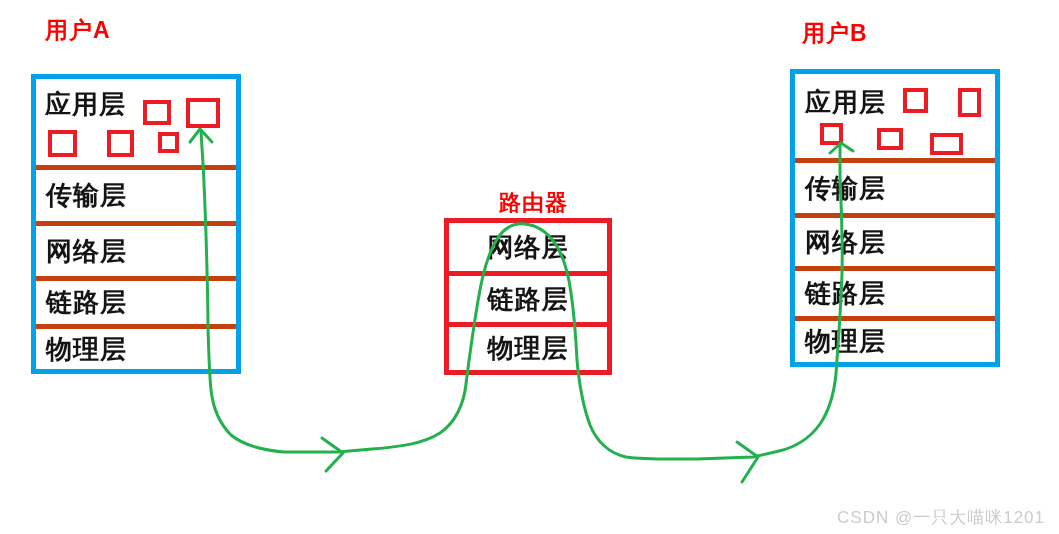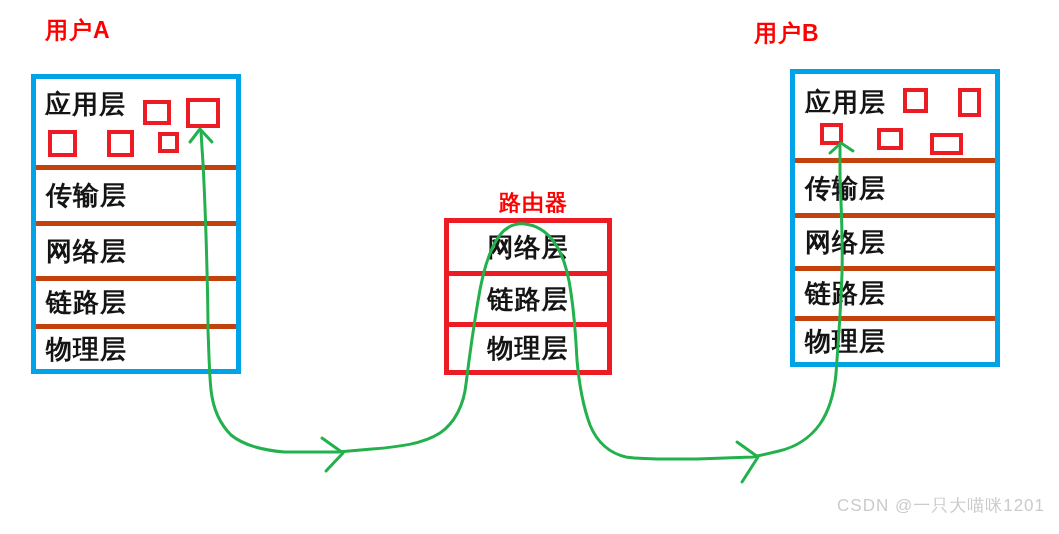--- a/index.html
+++ b/index.html
@@ -19,21 +19,21 @@
   .stack-title {
     position: absolute;
     font-weight: bold;
     font-size: 23px;
     color: #FF0000;
     letter-spacing: 1px;
     white-space: nowrap;
   }
   .title-a { left: 45px;  top: 15px; }
   .title-r { left: 479px; top: 188px; font-size: 22px; margin-left: 20px; }
-  .title-b { left: 754px; top: 18px; }
+  .title-b { left: 802px; top: 18px; }
 
   
   .stack {
     position: absolute;
     display: flex;
     flex-direction: column;
     background: #ffffff;
     z-index: 1;
   }
   .stack.blue { border: 5px solid #00A2E8; }
@@ -106,21 +106,21 @@
     stroke: #22B14C;
     stroke-width: 3;
     stroke-linecap: round;
     stroke-linejoin: round;
   }
 
   
   .watermark {
     position: absolute;
     right: 9px;
-    top: 494px;
+    top: 506px;
     font-size: 17px;
     color: #CBCBCB;
     letter-spacing: 1px;
     white-space: nowrap;
   }
 </style>
 </head>
 <body>
 
 <div class="canvas">

